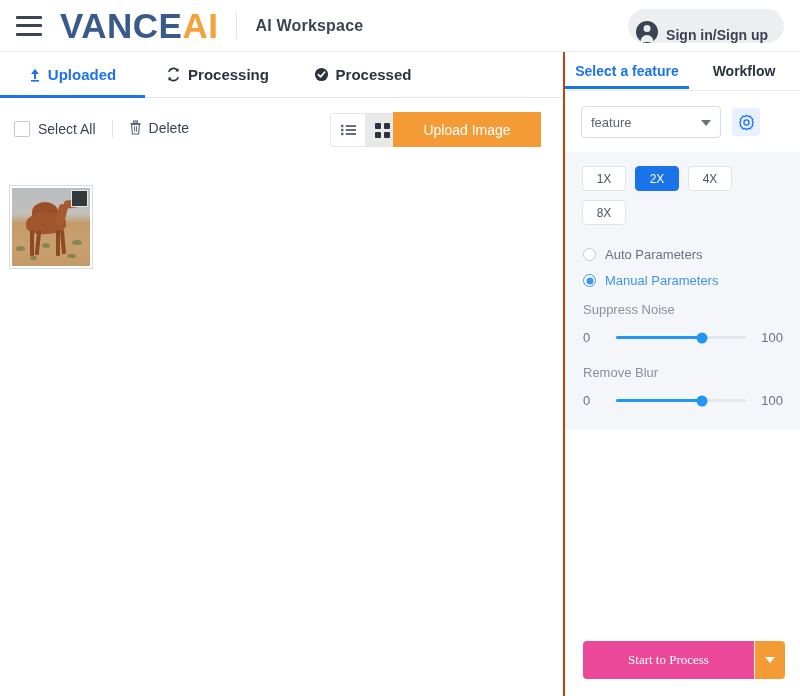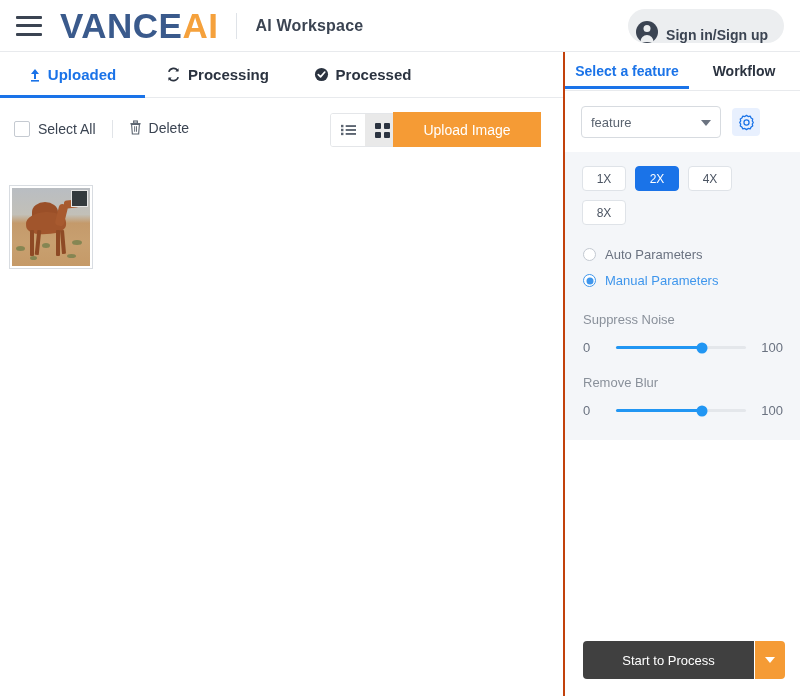--- a/index.html
+++ b/index.html
@@ -477,21 +477,21 @@
     position: absolute;
     left: 50%; top: 50%;
     transform: translate(-50%,-50%);
     width: 7px; height: 7px;
     border-radius: 50%;
     background: #3f96ec;
   }
   .radio-label { font-size: 13px; color: #6a7280; }
   .radio-label.on { color: #3f96ec; }
 
-  .slider-block { padding-left: 18px; margin-top: 24px; }
+  .slider-block { padding-left: 18px; margin-top: 14px; }
   .slider-title {
     font-size: 13px;
     color: #8a919b;
     margin-bottom: 13px;
   }
   .slider-row {
     display: flex;
     align-items: center;
     width: 200px;
   }
@@ -529,30 +529,30 @@
   .bottom-action {
     position: absolute;
     left: 18px;
     bottom: 17px;
     display: flex;
     width: 202px;
     height: 38px;
   }
   .start-btn {
     flex: 1;
-    background: #404040;
+    background: #ec4899;
     border-radius: 4px 0 0 4px;
     color: #ffffff;
     font-size: 13px;
     display: flex;
     align-items: center;
     justify-content: center;
     cursor: pointer;
     border: none;
-    font-family: Liberation Sans, sans-serif;
+    font-family: Liberation Serif, serif;
   }
   .start-split {
     width: 30px;
     background: #f59b35;
     border-left: 1px solid #ffffff;
     border-radius: 0 4px 4px 0;
     display: flex;
     align-items: center;
     justify-content: center;
     cursor: pointer;

